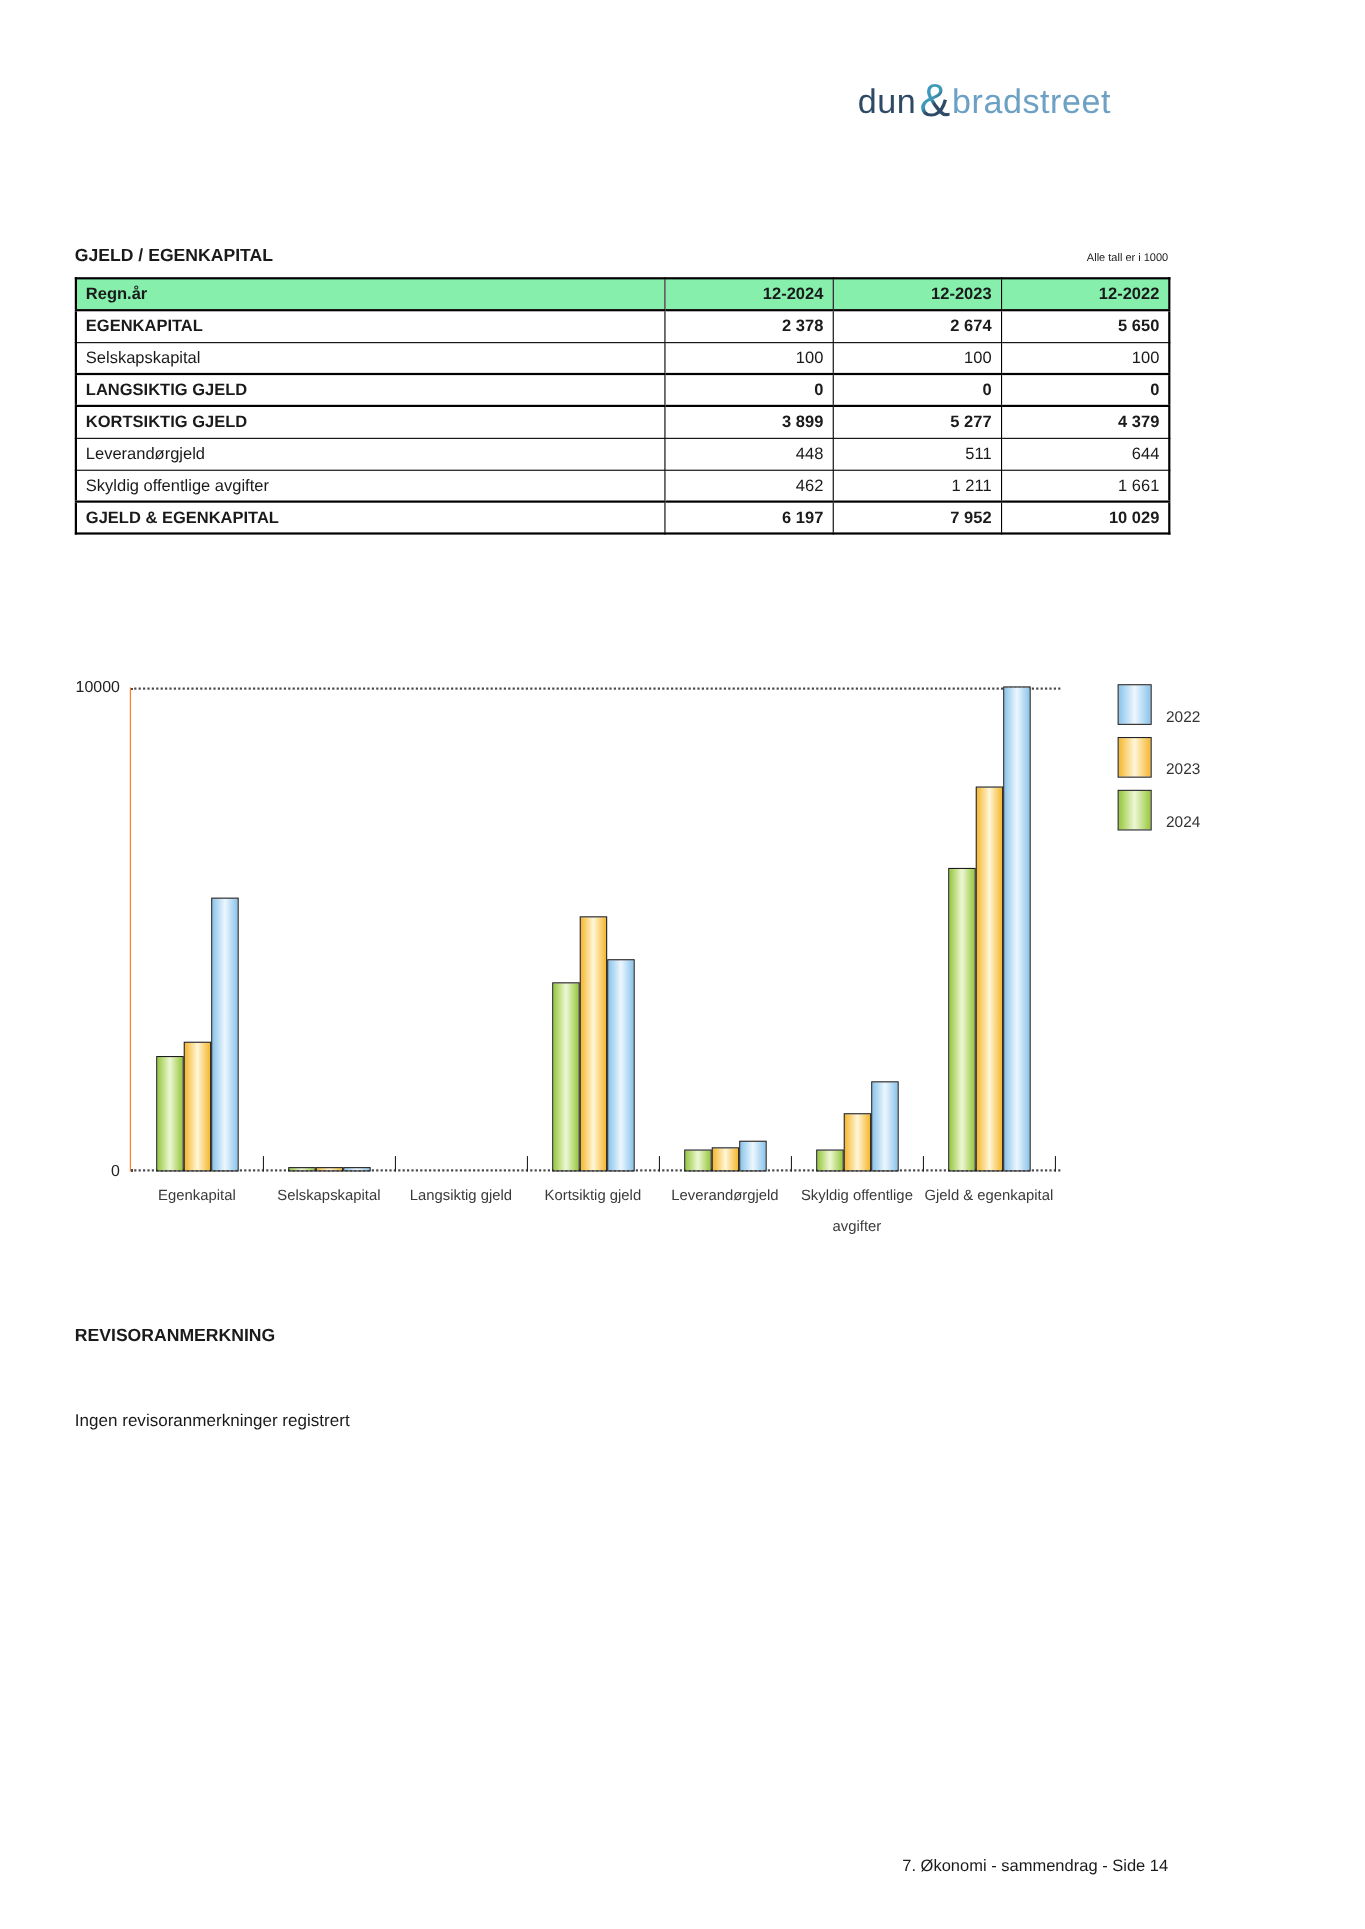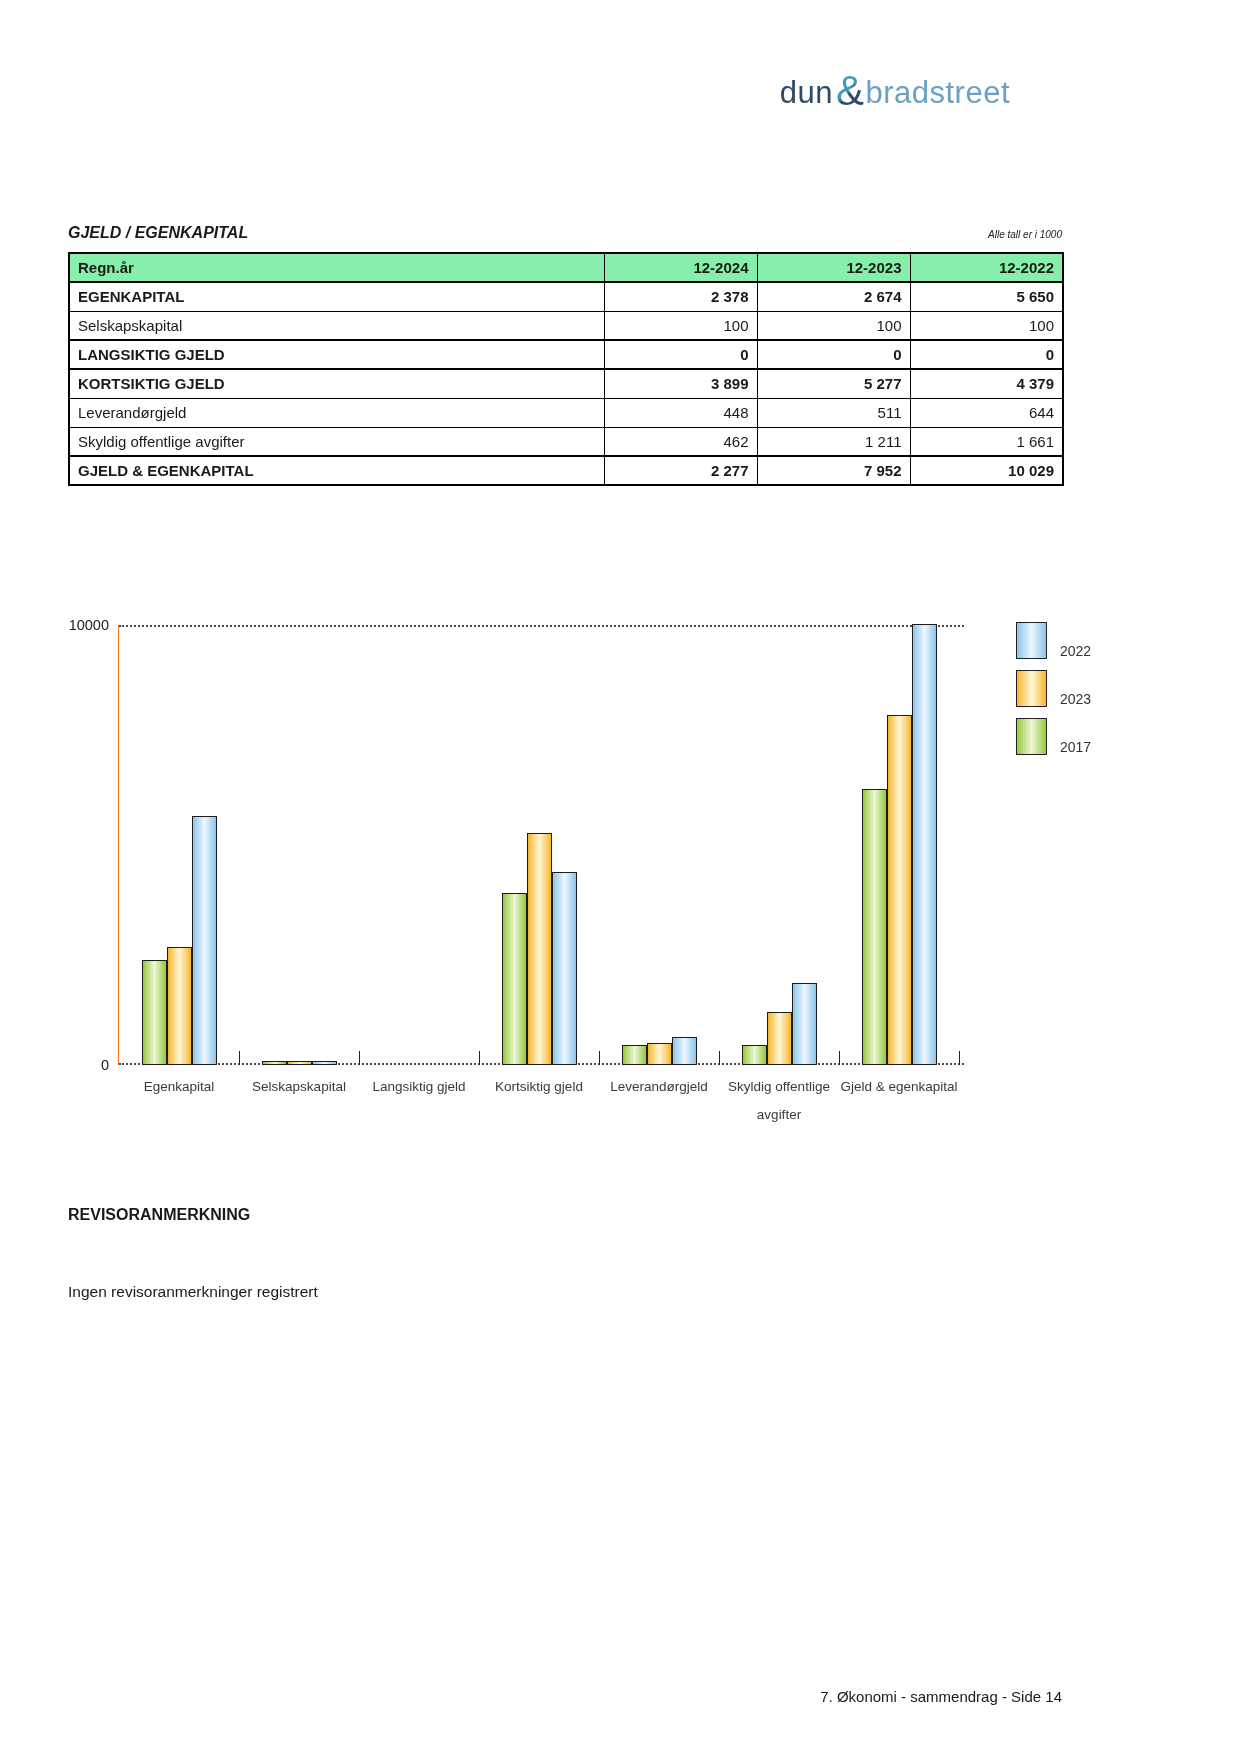--- a/index.html
+++ b/index.html
@@ -24,21 +24,21 @@
     margin: 0 1px 4px 3px;
     background: linear-gradient(135deg, #3e9ab8 45%, #2f4a66 55%);
     -webkit-background-clip: text; background-clip: text;
     color: transparent;
   }
   .logo .w2 { }
 
   
   .sect-head {
     position: absolute; left: 68px; top: 224px; width: 994px;
-    display: flex; justify-content: space-between; align-items: baseline; font-style: italic;
+    display: flex; justify-content: space-between; align-items: baseline;
   }
   .sect-title { font-size: 16px; font-weight: bold; }
   .sect-note  { font-size: 10px; }
 
   
   .tbl-wrap { position: absolute; left: 68px; top: 252px; }
   table { border-collapse: collapse; table-layout: fixed; width: 994px; border: 2px solid #000; }
   col.c-label { width: 535px; }
   col.c-num   { width: 153px; }
   th, td {
@@ -153,21 +153,21 @@
           <td class="num-cell">644</td>
         </tr>
         <tr>
           <td>Skyldig offentlige avgifter</td>
           <td class="num-cell">462</td>
           <td class="num-cell">1 211</td>
           <td class="num-cell">1 661</td>
         </tr>
         <tr class="section-row">
           <td>GJELD &amp; EGENKAPITAL</td>
-          <td class="num-cell">2 277</td>
+          <td class="num-cell">6 197</td>
           <td class="num-cell">7 952</td>
           <td class="num-cell">10 029</td>
         </tr>
       </tbody>
   </table>
 </div>
 
 <div class="chart-plot">
   <div class="gridline top"></div>
   <div class="gridline bottom"></div>
@@ -210,20 +210,20 @@
     <div class="legend-item">
       <div class="legend-swatch" style="background: linear-gradient(90deg, rgb(138, 196, 236) 0%, rgb(237, 247, 253) 50%, rgb(138, 196, 236) 100%);"></div>
       <div class="legend-label">2022</div>
     </div>
     <div class="legend-item">
       <div class="legend-swatch" style="background: linear-gradient(90deg, rgb(246, 183, 46) 0%, rgb(255, 246, 216) 50%, rgb(246, 183, 46) 100%);"></div>
       <div class="legend-label">2023</div>
     </div>
     <div class="legend-item">
       <div class="legend-swatch" style="background: linear-gradient(90deg, rgb(150, 200, 60) 0%, rgb(238, 247, 214) 50%, rgb(150, 200, 60) 100%);"></div>
-      <div class="legend-label">2017</div>
+      <div class="legend-label">2024</div>
     </div>
   </div>
 
 <div class="auditor-head">REVISORANMERKNING</div>
 <div class="auditor-text">Ingen revisoranmerkninger registrert</div>
 
 <div class="footer">7. Økonomi - sammendrag - Side 14</div>
 
 </body></html>

